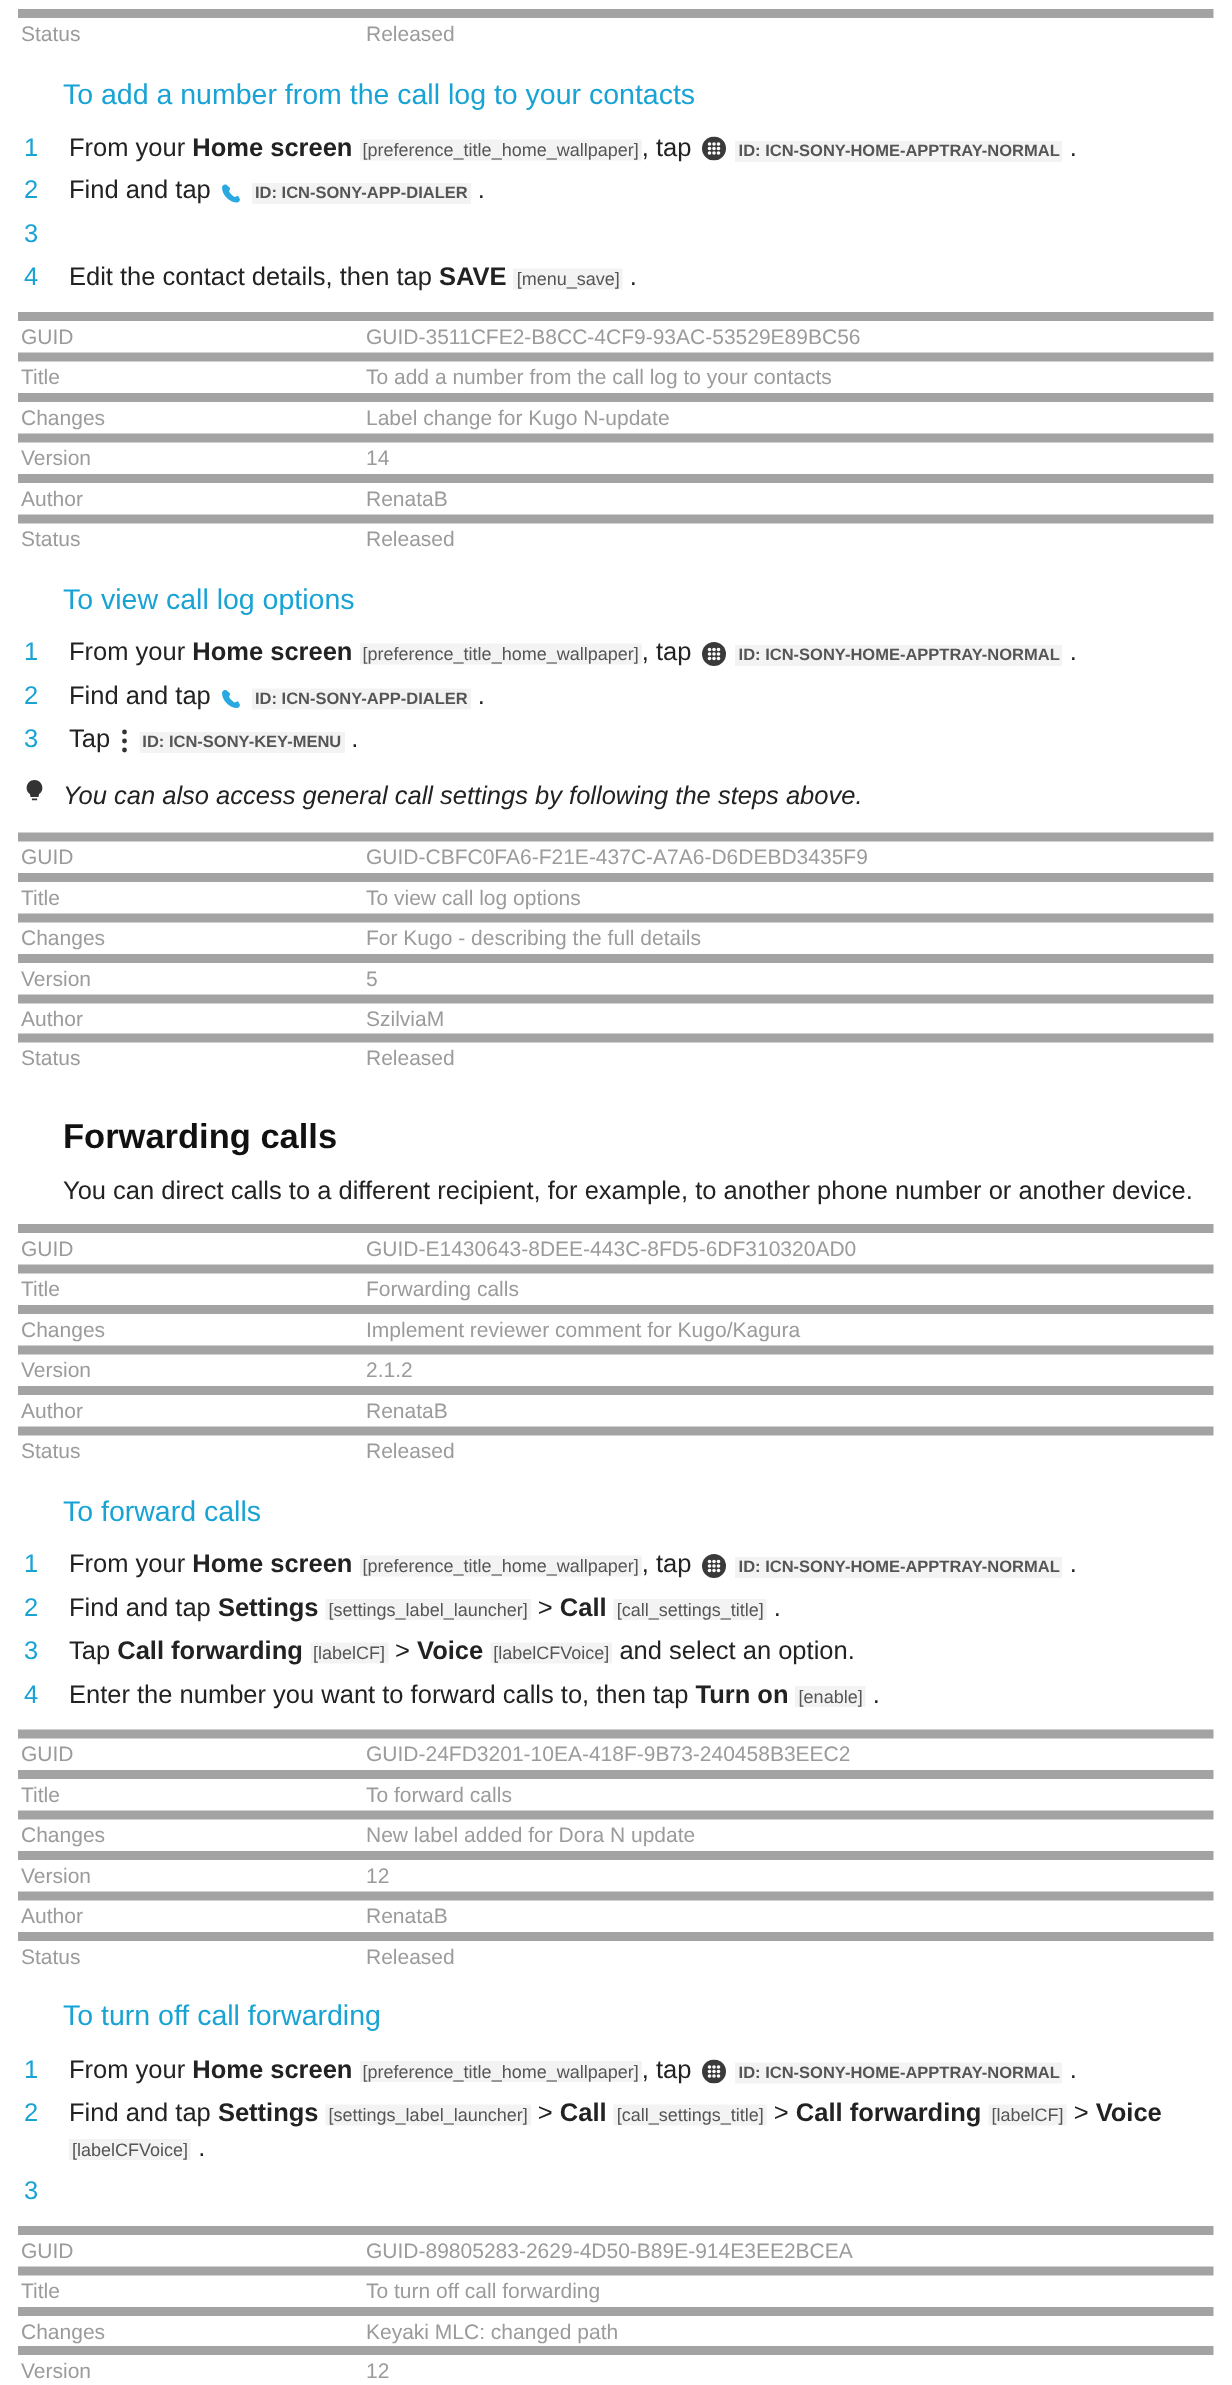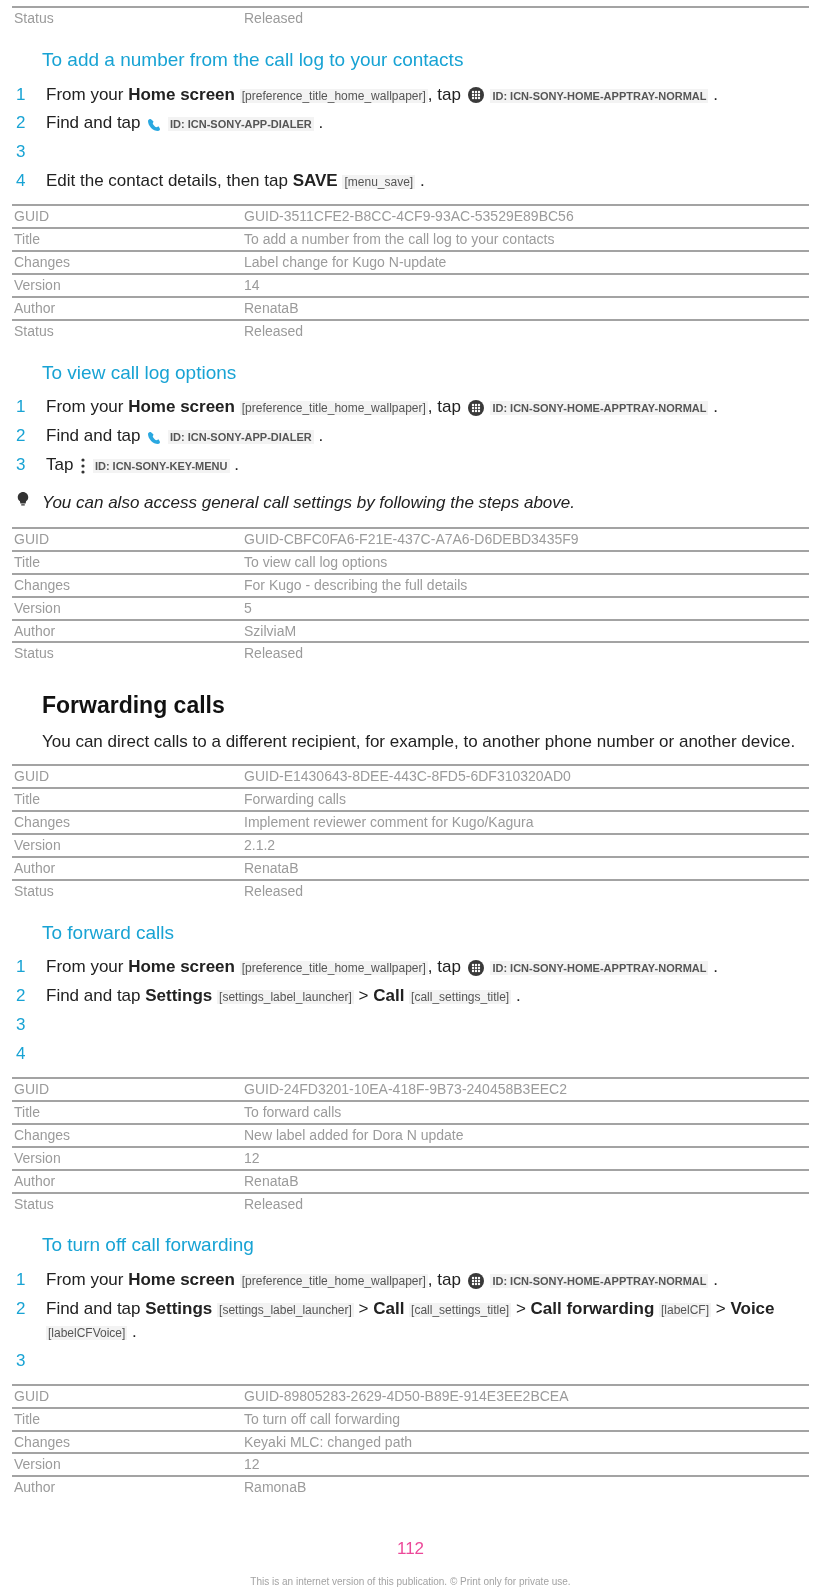--- a/index.html
+++ b/index.html
@@ -18,21 +18,21 @@
     line-height: 1.35;
   }
   .meta-table {
     width: 100%;
     border-collapse: collapse;
     margin: 6px 0 18px 0;
     font-size: 14px;
     color: #9b9b9b;
   }
   .meta-table td {
-    border-top: 2px solid #a3a3a3;
+    border-top: 6px solid #a3a3a3;
     padding: 1px 8px 1px 2px;
     vertical-align: top;
   }
   .meta-table tr td:first-child {
     width: 220px;
   }
   h2.section-title {
     font-size: 23px;
     font-weight: 700;
     margin: 26px 0 10px 30px;
@@ -349,23 +349,33 @@
       <span class="num">2</span>
       <span class="body">
         <span>Find and tap </span><span class="b">Settings</span>
         <span class="tag">[settings_label_launcher]</span><span> &gt; </span>
         <span class="b">Call</span>
         <span class="tag">[call_settings_title]</span><span> .</span>
       </span>
     </li>
     <li>
       <span class="num">3</span>
+      <span class="body">
+        <span>Tap </span><span class="b">Call forwarding</span>
+        <span class="tag">[labelCF]</span><span> &gt; </span>
+        <span class="b">Voice</span>
+        <span class="tag">[labelCFVoice]</span><span> and select an option.</span>
+      </span>
     </li>
     <li>
       <span class="num">4</span>
+      <span class="body">
+        <span>Enter the number you want to forward calls to, then tap </span><span class="b">Turn on</span>
+        <span class="tag">[enable]</span><span> .</span>
+      </span>
     </li>
   </ol>
   <table class="meta-table">
     <tbody>
         <tr>
           <td>GUID</td>
           <td>GUID-24FD3201-10EA-418F-9B73-240458B3EEC2</td>
         </tr>
     <tr>
           <td>Title</td>

